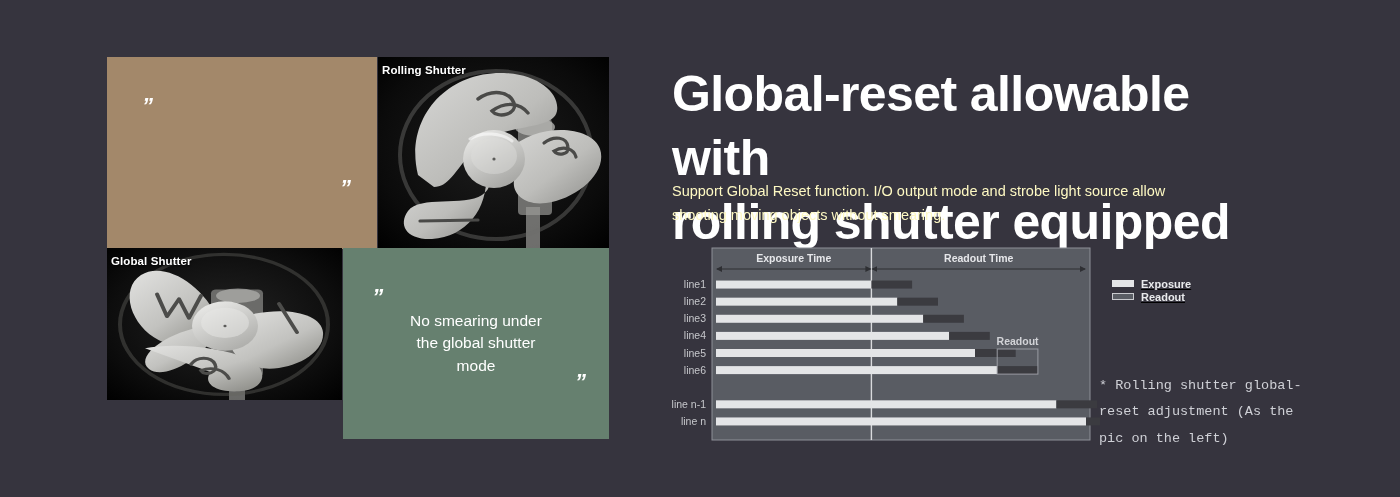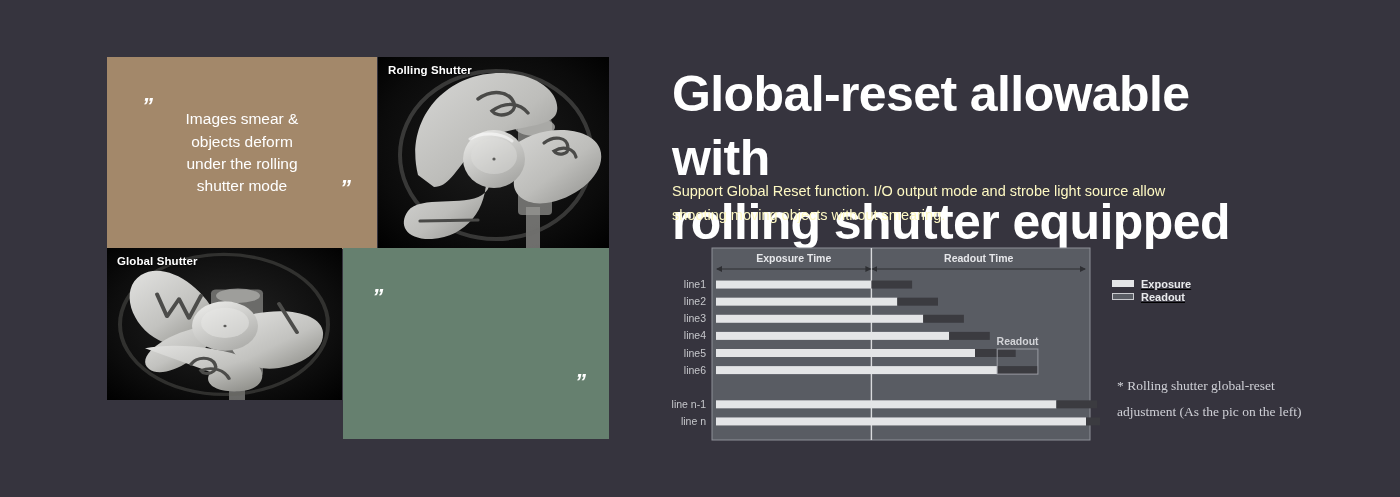--- a/index.html
+++ b/index.html
@@ -45,21 +45,21 @@
   }
   .qm-open  { left: 13%;  top: 20%; }
   .qm-close { right: 10%; bottom: 26%; }
   .cell-br .qm-open  { left: 11%;  top: 20%; }
   .cell-br .qm-close { right: 9%;  bottom: 24%; }
 
   
   .photo { width: 100%; height: 100%; position: relative; background: #000; }
   .photo svg { display: block; width: 100%; height: 100%; }
   .photo-label {
-    position: absolute; left: 10px; top: 7px;
+    position: absolute; left: 4px; top: 7px;
     color: #ffffff; font-size: 11.5px; font-weight: bold;
     letter-spacing: .1px;
     text-shadow: 0 1px 2px rgba(0,0,0,.9);
     font-family: "Liberation Sans", sans-serif;
   }
 
   
   .headline {
     position: absolute; left: 672px; top: 62px; width: 600px;
     color: #ffffff;
@@ -86,38 +86,33 @@
   .legend-swatch { width: 22px; height: 7px; margin-right: 7px; flex: none; }
   .sw-exposure { background: #e4e5e7; }
   .sw-readout  { background: #5a5d64; border: 1px solid #c9cace; }
   .legend-label {
     color: #e9eaec; font-size: 11px; font-weight: bold;
     font-family: "Liberation Sans", sans-serif;
   }
   .footnote {
     position: absolute; left: 1099px; top: 373px; width: 215px;
     color: #cfd0d6; font-size: 13.5px; line-height: 1.95;
-    font-family: Liberation Serif, serif;
-    margin-left: 18px;
+    font-family: Liberation Mono, monospace;
   }
 </style>
 </head>
 <body>
 
 <div id="root">
 
   <div class="mosaic">
 
     <div class="cell cell-tl">
       <div class="quote-panel" style="background:#a3886a;">
         <span class="qmark qm-open">”</span>
-        <div class="quote-text">Images smear &amp;
-objects deform
-under the rolling
-shutter mode</div>
         <span class="qmark qm-close">”</span>
       </div>
     </div>
 
     <div class="cell cell-tr">
       <div class="photo">
         <svg viewBox="0 0 231 192" preserveAspectRatio="none">
           <defs>
             <radialGradient id="bgRoll" cx="50%" cy="48%" r="72%">
               <stop offset="0%" stop-color="#1d1d1d"></stop>
@@ -199,20 +194,23 @@
           <ellipse cx="118" cy="94" rx="24" ry="19" fill="#e8e8e6" opacity=".5"></ellipse>
           <circle cx="118" cy="98" r="1.6" fill="#5c5c5a"></circle>
         </svg>
         <div class="photo-label">Global Shutter</div>
       </div>
     </div>
 
     <div class="cell cell-br">
       <div class="quote-panel" style="background:#66806f;">
         <span class="qmark qm-open">”</span>
+        <div class="quote-text">No smearing under
+the global shutter
+mode</div>
         <span class="qmark qm-close">”</span>
       </div>
     </div>
   </div>
 
   <h1 class="headline">Global-reset allowable with
 rolling shutter equipped</h1>
   <p class="subcopy">Support Global Reset function. I/O output mode and strobe light source allow
 shooting moving objects without smearing.</p>
 

